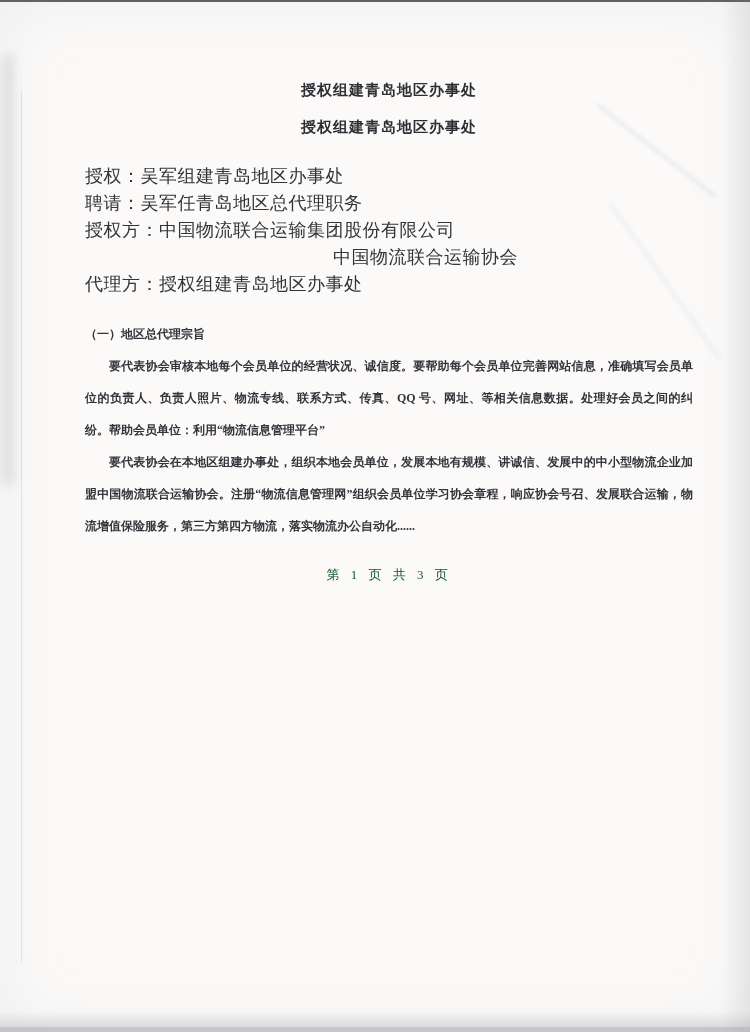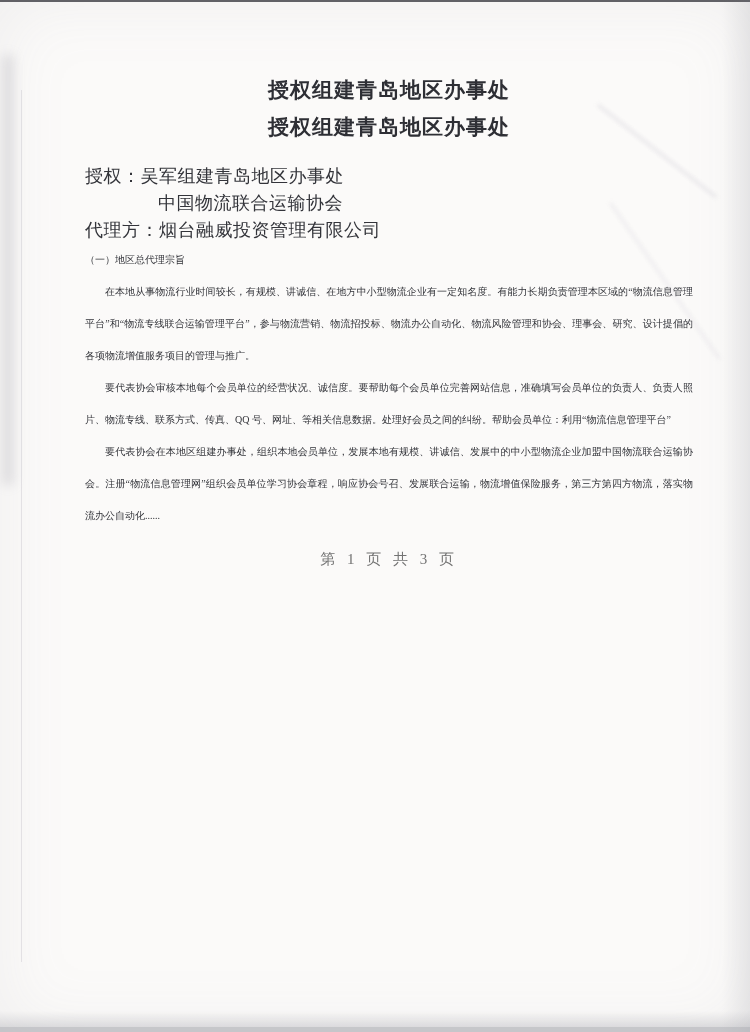--- a/index.html
+++ b/index.html
@@ -36,51 +36,53 @@
   
   .content {
     position: absolute;
     left: 85px;
     right: 57px;
     top: 0;
   }
   .doc-title {
     margin-top: 72px;
     text-align: center;
-    font-size: 21px;
+    font-size: 15px;
     font-weight: bold;
     line-height: 37px;
     letter-spacing: 1px;
     color: #2e2f35;
   }
   .hdr {
     margin-top: 17px;
     font-size: 18px;
     line-height: 27px;
     letter-spacing: 0.5px;
   }
   .hdr-line { white-space: nowrap; }
-  .hdr-line.cont { padding-left: 73px; }
+  .hdr-line.cont { padding-left: 73px; text-align: center; }
   .doc-body {
-    font-size: 10px;
+    margin-top: 20px;
+    font-size: 12px;
     line-height: 32px;
     text-align: justify;
     text-justify: inter-ideograph;
+    font-weight: bold;
   }
   .sec-heading { }
   .para {
     margin: 0;
     text-indent: 2em;
   }
   .page-footer {
-    margin-top: 18px;
+    margin-top: 24px;
     text-align: center;
-    font-size: 15px;
+    font-size: 13px;
     letter-spacing: 4px;
-    color: #737373;
+    color: #14532d;
   }
 </style>
 </head>
 <body>
 
 <div class="scan">
 
   <div class="art art-top-line"></div>
   <div class="art art-left-smudge"></div>
   <div class="art art-left-fold"></div>
@@ -92,29 +94,30 @@
 
   <div class="content">
 
     <div class="doc-title">
       <div>授权组建青岛地区办事处</div>
       <div>授权组建青岛地区办事处</div>
     </div>
 
     <div class="hdr">
       <div class="hdr-line">授权：吴军组建青岛地区办事处</div>
+      <div class="hdr-line">聘请：吴军任青岛地区总代理职务</div>
+      <div class="hdr-line">授权方：中国物流联合运输集团股份有限公司</div>
       <div class="hdr-line cont">中国物流联合运输协会</div>
-      <div class="hdr-line">代理方：烟台融威投资管理有限公司</div>
+      <div class="hdr-line">代理方：授权组建青岛地区办事处</div>
     </div>
 
     <div class="doc-body">
 
       <div class="sec-heading">（一）地区总代理宗旨</div>
 
-      <p class="para">在本地从事物流行业时间较长，有规模、讲诚信、在地方中小型物流企业有一定知名度。有能力长期负责管理本区域的“物流信息管理平台”和“物流专线联合运输管理平台”，参与物流营销、物流招投标、物流办公自动化、物流风险管理和协会、理事会、研究、设计提倡的各项物流增值服务项目的管理与推广。</p>
 
       <p class="para">要代表协会审核本地每个会员单位的经营状况、诚信度。要帮助每个会员单位完善网站信息，准确填写会员单位的负责人、负责人照片、物流专线、联系方式、传真、QQ 号、网址、等相关信息数据。处理好会员之间的纠纷。帮助会员单位：利用“物流信息管理平台”</p>
       <p class="para">要代表协会在本地区组建办事处，组织本地会员单位，发展本地有规模、讲诚信、发展中的中小型物流企业加盟中国物流联合运输协会。注册“物流信息管理网”组织会员单位学习协会章程，响应协会号召、发展联合运输，物流增值保险服务，第三方第四方物流，落实物流办公自动化......</p>
 
     </div>
 
     <div class="page-footer">第 1 页 共 3 页</div>
 
   </div>
 </div>

